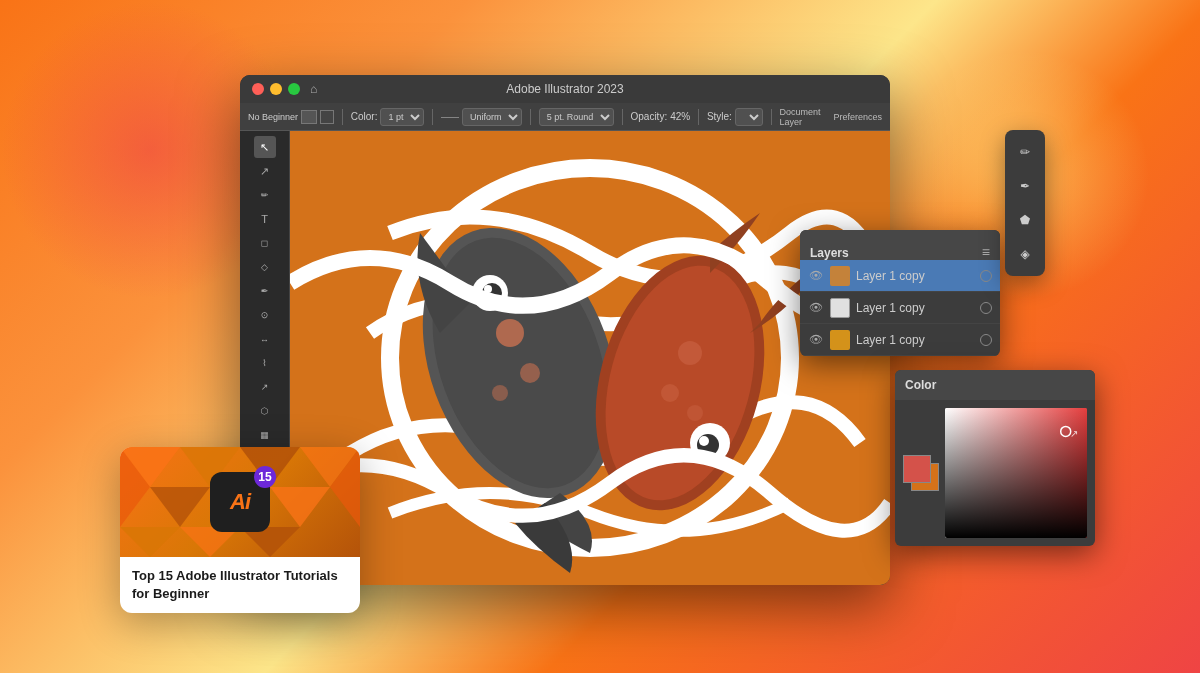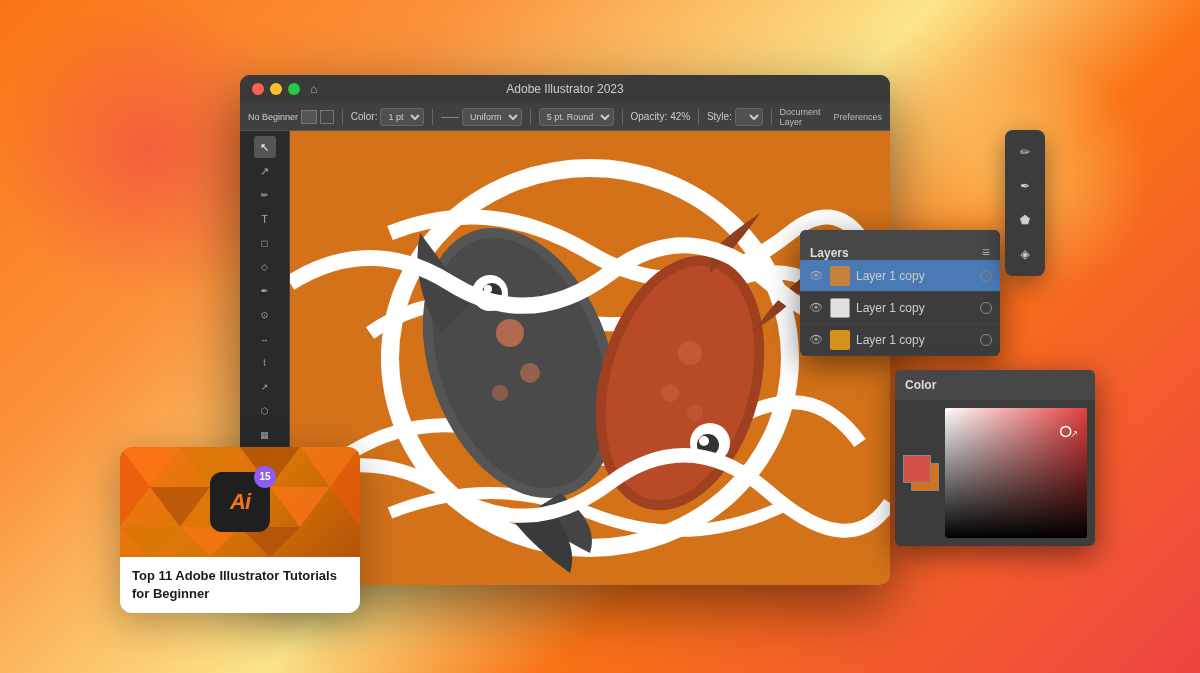--- a/index.html
+++ b/index.html
@@ -380,26 +380,26 @@
       font-weight: 800;
       color: #f97316;
       font-style: italic;
       letter-spacing: -1px;
     }
 
     .badge {
       position: absolute;
       top: -6px; right: -6px;
       width: 22px; height: 22px;
-      background: #8b5cf6;
+      background: #6d28d9;
       border-radius: 50%;
       display: flex;
       align-items: center;
       justify-content: center;
-      font-size: 10px;
+      font-size: 12px;
       font-weight: 700;
       color: white;
     }
 
     .thumb-title {
       padding: 10px 12px;
       font-size: 13px;
       font-weight: 700;
       color: #1a1a1a;
       line-height: 1.4;
@@ -674,14 +674,14 @@
       <polygon points="120,80 180,80 150,110" fill="#b45309" opacity="0.9"></polygon>
       <polygon points="0,0 30,40 0,80" fill="#ea580c" opacity="0.7"></polygon>
       <polygon points="240,0 210,40 240,80" fill="#ea580c" opacity="0.7"></polygon>
     </svg>
 
     <div class="ai-logo-container">
       <span class="ai-logo-text">Ai</span>
       <div class="badge">15</div>
     </div>
   </div>
-  <div class="thumb-title">Top 11 Adobe Illustrator Tutorials for Beginner</div>
+  <div class="thumb-title">Top 15 Adobe Illustrator Tutorials for Beginner</div>
 </div>
 
 </body></html>

